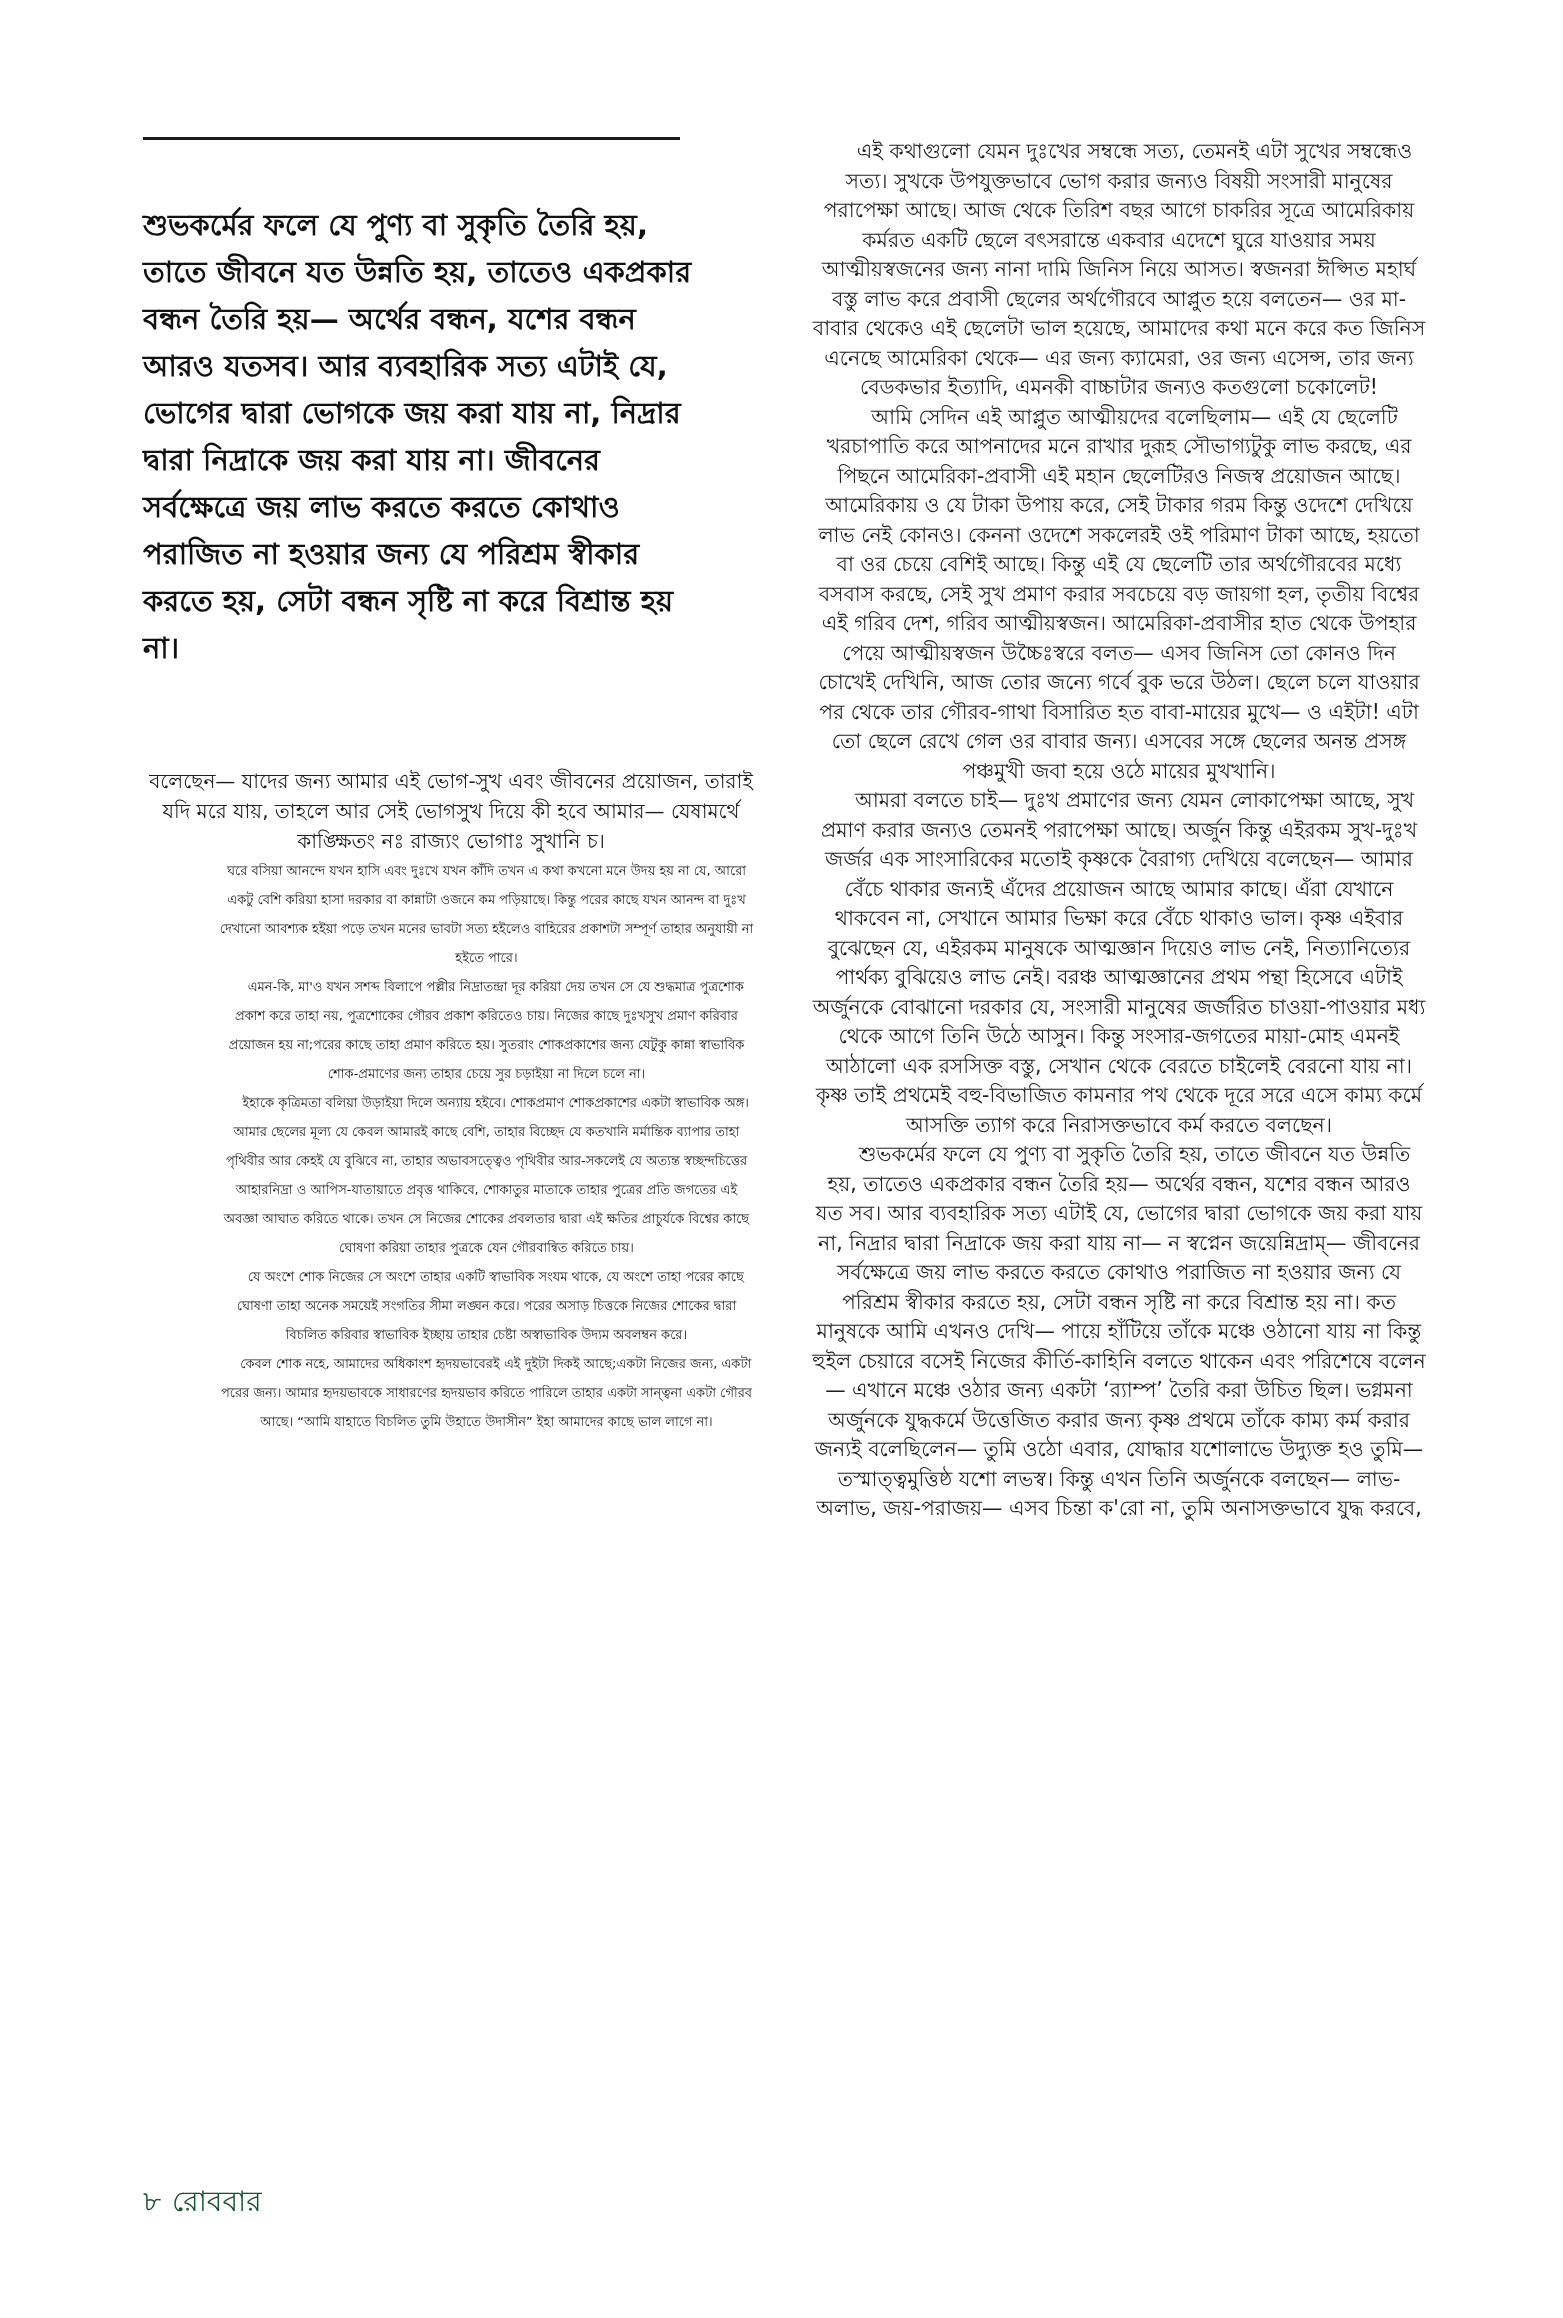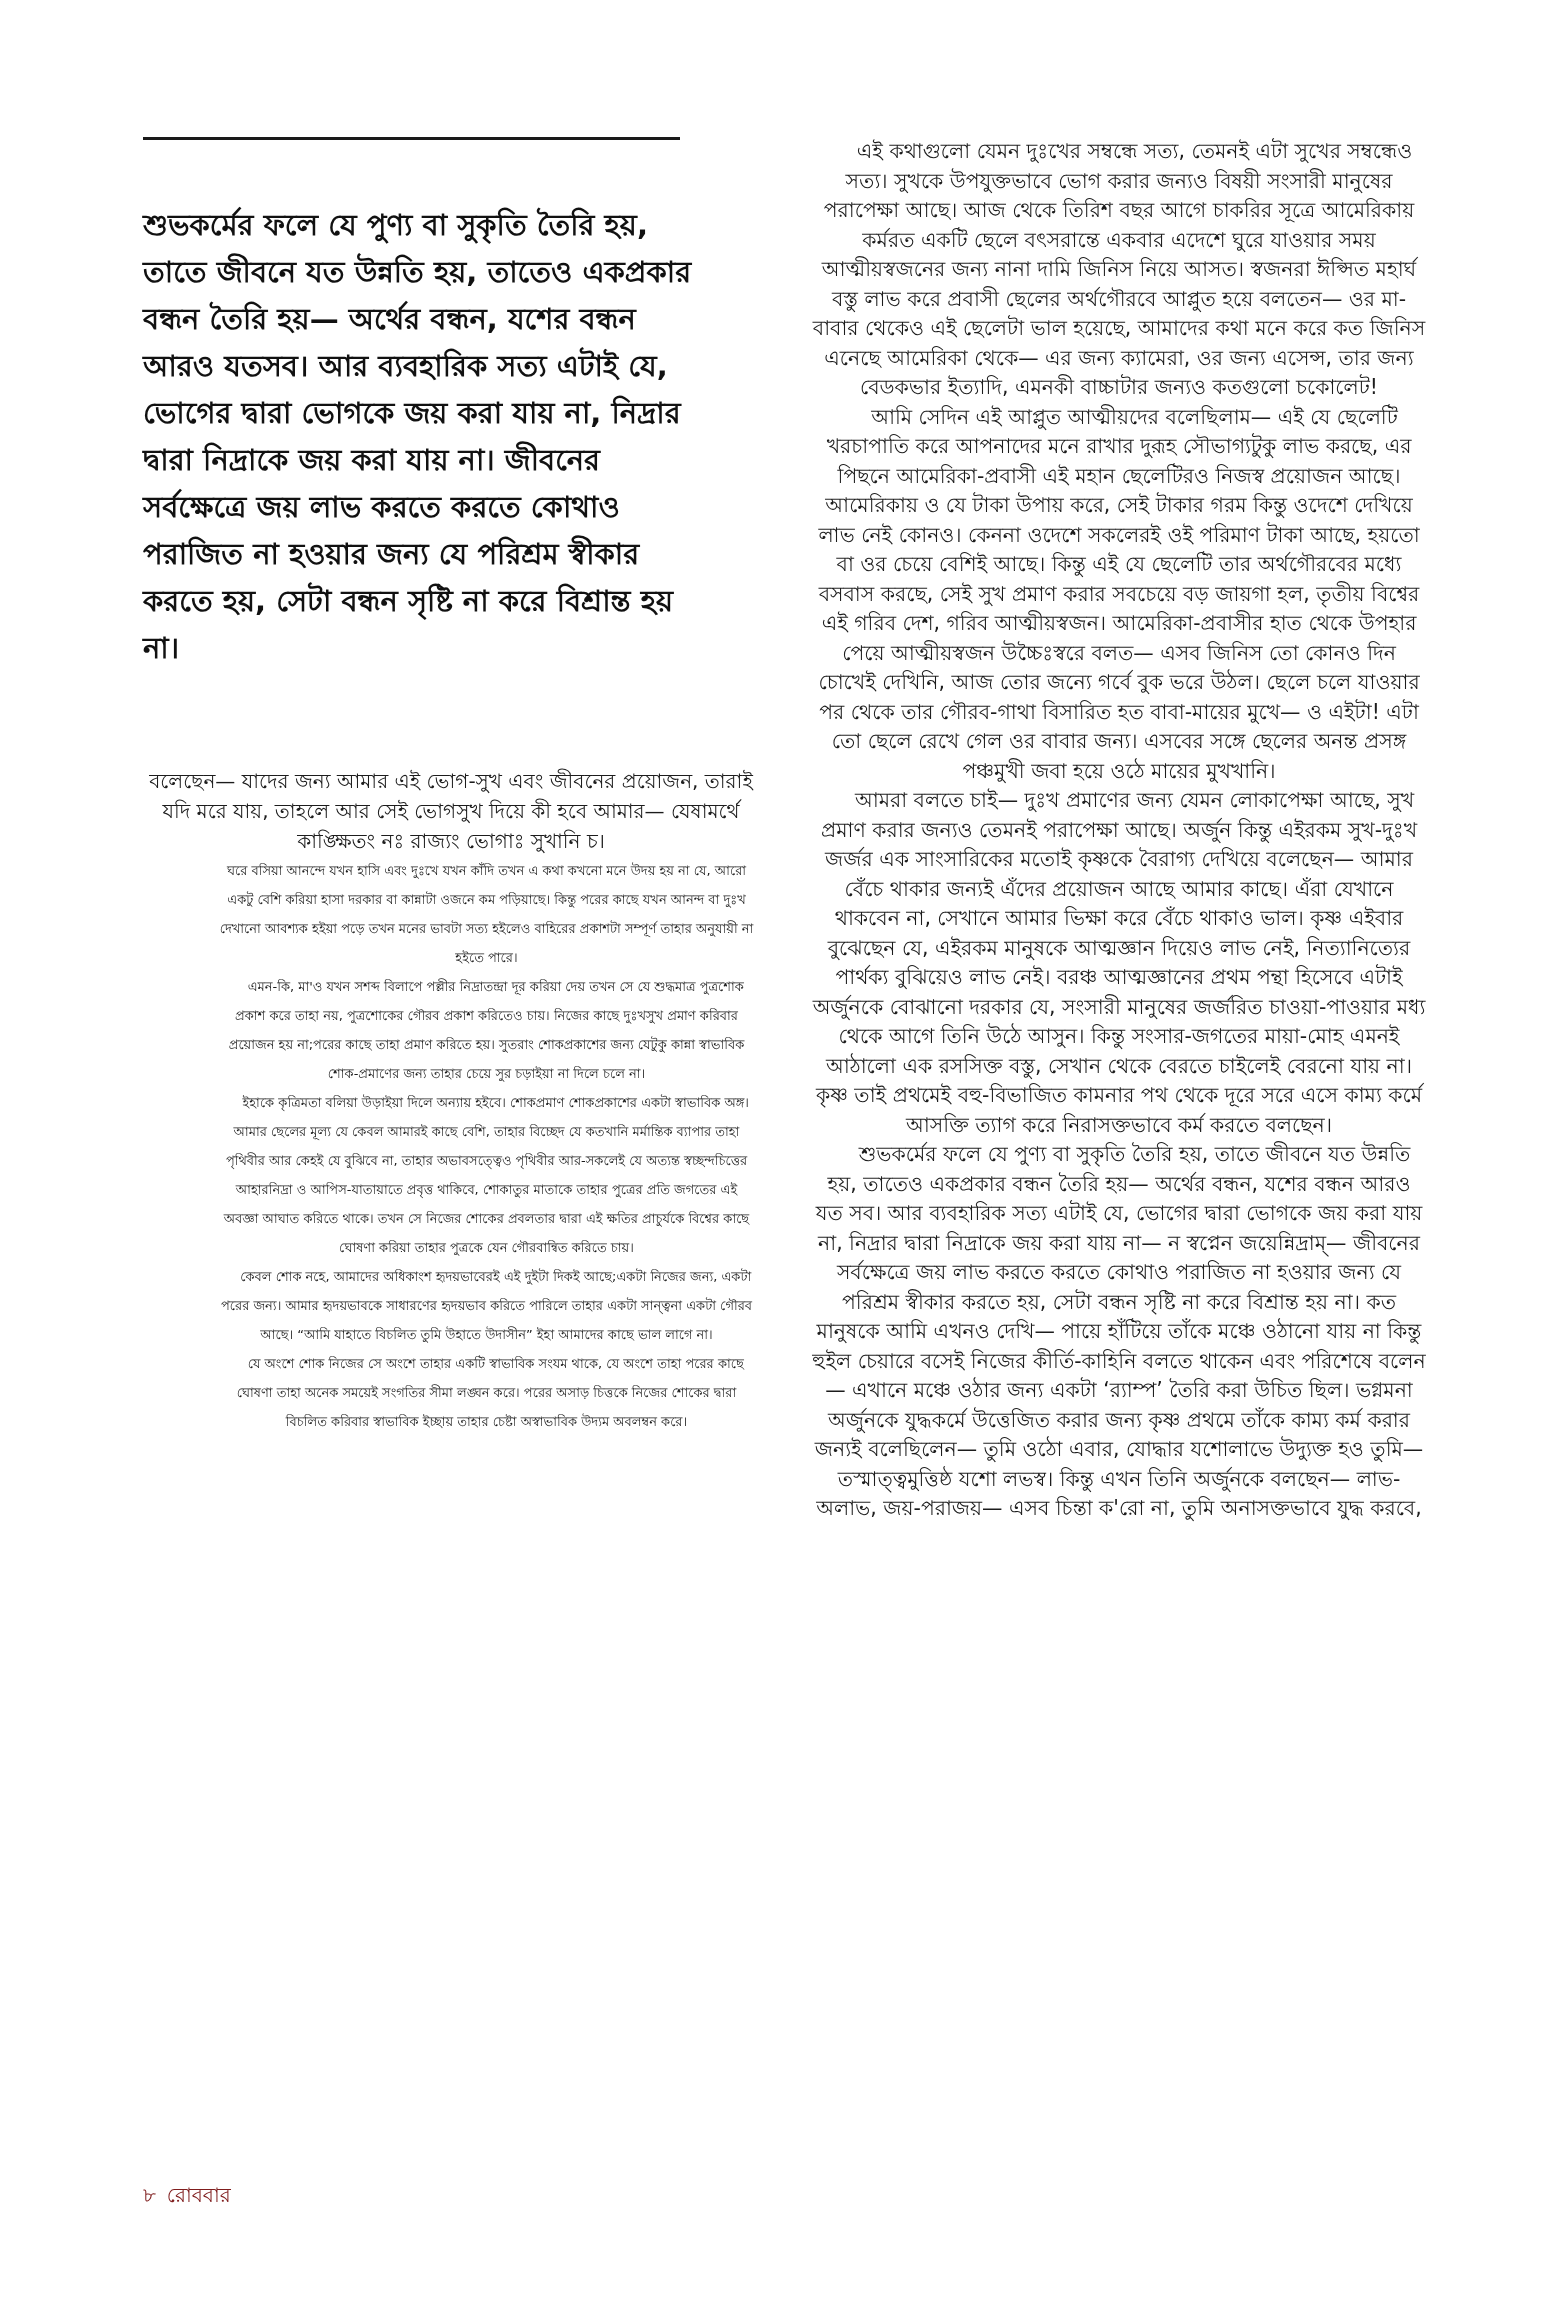--- a/index.html
+++ b/index.html
@@ -62,42 +62,42 @@
       margin-right: 0;
       font-size: 13px;
       line-height: 29px;
       width: 539px;
     }
     .quote-block p.indent { text-indent: 18.5px; }
     .page-footer {
       position: absolute;
       left: 143px;
       top: 2180px;
-      font-size: 20px;
-      color: #7f1d1d;
+      font-size: 28px;
+      color: #14532d;
     }
     .page-footer span { margin-right: 10.8px; }
   </style>
 </head>
 <body>
 
 <div class="page-rule"></div>
 
 <div class="pull-quote">
   <p>শুভকর্মের ফলে যে পুণ্য বা সুকৃতি তৈরি হয়, তাতে জীবনে যত উন্নতি হয়, তাতেও একপ্রকার বন্ধন তৈরি হয়— অর্থের বন্ধন, যশের বন্ধন আরও যতসব। আর ব্যবহারিক সত্য এটাই যে, ভোগের দ্বারা ভোগকে জয় করা যায় না, নিদ্রার দ্বারা নিদ্রাকে জয় করা যায় না। জীবনের সর্বক্ষেত্রে জয় লাভ করতে করতে কোথাও পরাজিত না হওয়ার জন্য যে পরিশ্রম স্বীকার করতে হয়, সেটা বন্ধন সৃষ্টি না করে বিশ্রান্ত হয় না।</p>
 </div>
 
 <div class="col col-left">
   <p>বলেছেন— যাদের জন্য আমার এই ভোগ-সুখ এবং জীবনের প্রয়োজন, তারাই যদি মরে যায়, তাহলে আর সেই ভোগসুখ দিয়ে কী হবে আমার— যেষামর্থে কাঙ্ক্ষিতং নঃ রাজ্যং ভোগাঃ সুখানি চ।</p>
   <div class="quote-block">
     <p>ঘরে বসিয়া আনন্দে যখন হাসি এবং দুঃখে যখন কাঁদি তখন এ কথা কখনো মনে উদয় হয় না যে, আরো একটু বেশি করিয়া হাসা দরকার বা কান্নাটা ওজনে কম পড়িয়াছে। কিন্তু পরের কাছে যখন আনন্দ বা দুঃখ দেখানো আবশ্যক হইয়া পড়ে তখন মনের ভাবটা সত্য হইলেও বাহিরের প্রকাশটা সম্পূর্ণ তাহার অনুযায়ী না হইতে পারে।</p>
     <p class="indent">এমন-কি, মা'ও যখন সশব্দ বিলাপে পল্লীর নিদ্রাতন্দ্রা দূর করিয়া দেয় তখন সে যে শুদ্ধমাত্র পুত্রশোক প্রকাশ করে তাহা নয়, পুত্রশোকের গৌরব প্রকাশ করিতেও চায়। নিজের কাছে দুঃখসুখ প্রমাণ করিবার প্রয়োজন হয় না;পরের কাছে তাহা প্রমাণ করিতে হয়। সুতরাং শোকপ্রকাশের জন্য যেটুকু কান্না স্বাভাবিক শোক-প্রমাণের জন্য তাহার চেয়ে সুর চড়াইয়া না দিলে চলে না।</p>
     <p class="indent">ইহাকে কৃত্রিমতা বলিয়া উড়াইয়া দিলে অন্যায় হইবে। শোকপ্রমাণ শোকপ্রকাশের একটা স্বাভাবিক অঙ্গ। আমার ছেলের মূল্য যে কেবল আমারই কাছে বেশি, তাহার বিচ্ছেদ যে কতখানি মর্মান্তিক ব্যাপার তাহা পৃথিবীর আর কেহই যে বুঝিবে না, তাহার অভাবসত্ত্বেও পৃথিবীর আর-সকলেই যে অত্যন্ত স্বচ্ছন্দচিত্তের আহারনিদ্রা ও আপিস-যাতায়াতে প্রবৃত্ত থাকিবে, শোকাতুর মাতাকে তাহার পুত্রের প্রতি জগতের এই অবজ্ঞা আঘাত করিতে থাকে। তখন সে নিজের শোকের প্রবলতার দ্বারা এই ক্ষতির প্রাচুর্যকে বিশ্বের কাছে ঘোষণা করিয়া তাহার পুত্রকে যেন গৌরবান্বিত করিতে চায়।</p>
+    <p class="indent">যে অংশে শোক নিজের সে অংশে তাহার একটি স্বাভাবিক সংযম থাকে, যে অংশে তাহা পরের কাছে ঘোষণা তাহা অনেক সময়েই সংগতির সীমা লঙ্ঘন করে। পরের অসাড় চিত্তকে নিজের শোকের দ্বারা বিচলিত করিবার স্বাভাবিক ইচ্ছায় তাহার চেষ্টা অস্বাভাবিক উদ্যম অবলম্বন করে।</p>
     <p class="indent">কেবল শোক নহে, আমাদের অধিকাংশ হৃদয়ভাবেরই এই দুইটা দিকই আছে;একটা নিজের জন্য, একটা পরের জন্য। আমার হৃদয়ভাবকে সাধারণের হৃদয়ভাব করিতে পারিলে তাহার একটা সান্ত্বনা একটা গৌরব আছে। “আমি যাহাতে বিচলিত তুমি উহাতে উদাসীন” ইহা আমাদের কাছে ভাল লাগে না।</p>
-    <p class="indent">যে অংশে শোক নিজের সে অংশে তাহার একটি স্বাভাবিক সংযম থাকে, যে অংশে তাহা পরের কাছে ঘোষণা তাহা অনেক সময়েই সংগতির সীমা লঙ্ঘন করে। পরের অসাড় চিত্তকে নিজের শোকের দ্বারা বিচলিত করিবার স্বাভাবিক ইচ্ছায় তাহার চেষ্টা অস্বাভাবিক উদ্যম অবলম্বন করে।</p>
   </div>
 </div>
 
 <div class="col col-right">
   <p class="indent">এই কথাগুলো যেমন দুঃখের সম্বন্ধে সত্য, তেমনই এটা সুখের সম্বন্ধেও সত্য। সুখকে উপযুক্তভাবে ভোগ করার জন্যও বিষয়ী সংসারী মানুষের পরাপেক্ষা আছে। আজ থেকে তিরিশ বছর আগে চাকরির সূত্রে আমেরিকায় কর্মরত একটি ছেলে বৎসরান্তে একবার এদেশে ঘুরে যাওয়ার সময় আত্মীয়স্বজনের জন্য নানা দামি জিনিস নিয়ে আসত। স্বজনরা ঈপ্সিত মহার্ঘ বস্তু লাভ করে প্রবাসী ছেলের অর্থগৌরবে আপ্লুত হয়ে বলতেন— ওর মা-বাবার থেকেও এই ছেলেটা ভাল হয়েছে, আমাদের কথা মনে করে কত জিনিস এনেছে আমেরিকা থেকে— এর জন্য ক্যামেরা, ওর জন্য এসেন্স, তার জন্য বেডকভার ইত্যাদি, এমনকী বাচ্চাটার জন্যও কতগুলো চকোলেট!</p>
   <p class="indent">আমি সেদিন এই আপ্লুত আত্মীয়দের বলেছিলাম— এই যে ছেলেটি খরচাপাতি করে আপনাদের মনে রাখার দুরূহ সৌভাগ্যটুকু লাভ করছে, এর পিছনে আমেরিকা-প্রবাসী এই মহান ছেলেটিরও নিজস্ব প্রয়োজন আছে। আমেরিকায় ও যে টাকা উপায় করে, সেই টাকার গরম কিন্তু ওদেশে দেখিয়ে লাভ নেই কোনও। কেননা ওদেশে সকলেরই ওই পরিমাণ টাকা আছে, হয়তো বা ওর চেয়ে বেশিই আছে। কিন্তু এই যে ছেলেটি তার অর্থগৌরবের মধ্যে বসবাস করছে, সেই সুখ প্রমাণ করার সবচেয়ে বড় জায়গা হল, তৃতীয় বিশ্বের এই গরিব দেশ, গরিব আত্মীয়স্বজন। আমেরিকা-প্রবাসীর হাত থেকে উপহার পেয়ে আত্মীয়স্বজন উচ্চৈঃস্বরে বলত— এসব জিনিস তো কোনও দিন চোখেই দেখিনি, আজ তোর জন্যে গর্বে বুক ভরে উঠল। ছেলে চলে যাওয়ার পর থেকে তার গৌরব-গাথা বিসারিত হত বাবা-মায়ের মুখে— ও এইটা! এটা তো ছেলে রেখে গেল ওর বাবার জন্য। এসবের সঙ্গে ছেলের অনন্ত প্রসঙ্গ পঞ্চমুখী জবা হয়ে ওঠে মায়ের মুখখানি।</p>
   <p class="indent">আমরা বলতে চাই— দুঃখ প্রমাণের জন্য যেমন লোকাপেক্ষা আছে, সুখ প্রমাণ করার জন্যও তেমনই পরাপেক্ষা আছে। অর্জুন কিন্তু এইরকম সুখ-দুঃখ জর্জর এক সাংসারিকের মতোই কৃষ্ণকে বৈরাগ্য দেখিয়ে বলেছেন— আমার বেঁচে থাকার জন্যই এঁদের প্রয়োজন আছে আমার কাছে। এঁরা যেখানে থাকবেন না, সেখানে আমার ভিক্ষা করে বেঁচে থাকাও ভাল। কৃষ্ণ এইবার বুঝেছেন যে, এইরকম মানুষকে আত্মজ্ঞান দিয়েও লাভ নেই, নিত্যানিত্যের পার্থক্য বুঝিয়েও লাভ নেই। বরঞ্চ আত্মজ্ঞানের প্রথম পন্থা হিসেবে এটাই অর্জুনকে বোঝানো দরকার যে, সংসারী মানুষের জর্জরিত চাওয়া-পাওয়ার মধ্য থেকে আগে তিনি উঠে আসুন। কিন্তু সংসার-জগতের মায়া-মোহ এমনই আঠালো এক রসসিক্ত বস্তু, সেখান থেকে বেরতে চাইলেই বেরনো যায় না। কৃষ্ণ তাই প্রথমেই বহু-বিভাজিত কামনার পথ থেকে দূরে সরে এসে কাম্য কর্মে আসক্তি ত্যাগ করে নিরাসক্তভাবে কর্ম করতে বলছেন।</p>
   <p class="indent">শুভকর্মের ফলে যে পুণ্য বা সুকৃতি তৈরি হয়, তাতে জীবনে যত উন্নতি হয়, তাতেও একপ্রকার বন্ধন তৈরি হয়— অর্থের বন্ধন, যশের বন্ধন আরও যত সব। আর ব্যবহারিক সত্য এটাই যে, ভোগের দ্বারা ভোগকে জয় করা যায় না, নিদ্রার দ্বারা নিদ্রাকে জয় করা যায় না— ন স্বপ্নেন জয়েন্নিদ্রাম্— জীবনের সর্বক্ষেত্রে জয় লাভ করতে করতে কোথাও পরাজিত না হওয়ার জন্য যে পরিশ্রম স্বীকার করতে হয়, সেটা বন্ধন সৃষ্টি না করে বিশ্রান্ত হয় না। কত মানুষকে আমি এখনও দেখি— পায়ে হাঁটিয়ে তাঁকে মঞ্চে ওঠানো যায় না কিন্তু হুইল চেয়ারে বসেই নিজের কীর্তি-কাহিনি বলতে থাকেন এবং পরিশেষে বলেন— এখানে মঞ্চে ওঠার জন্য একটা ‘র‍্যাম্প’ তৈরি করা উচিত ছিল। ভগ্নমনা অর্জুনকে যুদ্ধকর্মে উত্তেজিত করার জন্য কৃষ্ণ প্রথমে তাঁকে কাম্য কর্ম করার জন্যই বলেছিলেন— তুমি ওঠো এবার, যোদ্ধার যশোলাভে উদ্যুক্ত হও তুমি— তস্মাত্ত্বমুত্তিষ্ঠ যশো লভস্ব। কিন্তু এখন তিনি অর্জুনকে বলছেন— লাভ-অলাভ, জয়-পরাজয়— এসব চিন্তা ক'রো না, তুমি অনাসক্তভাবে যুদ্ধ করবে,</p>
 </div>
 

